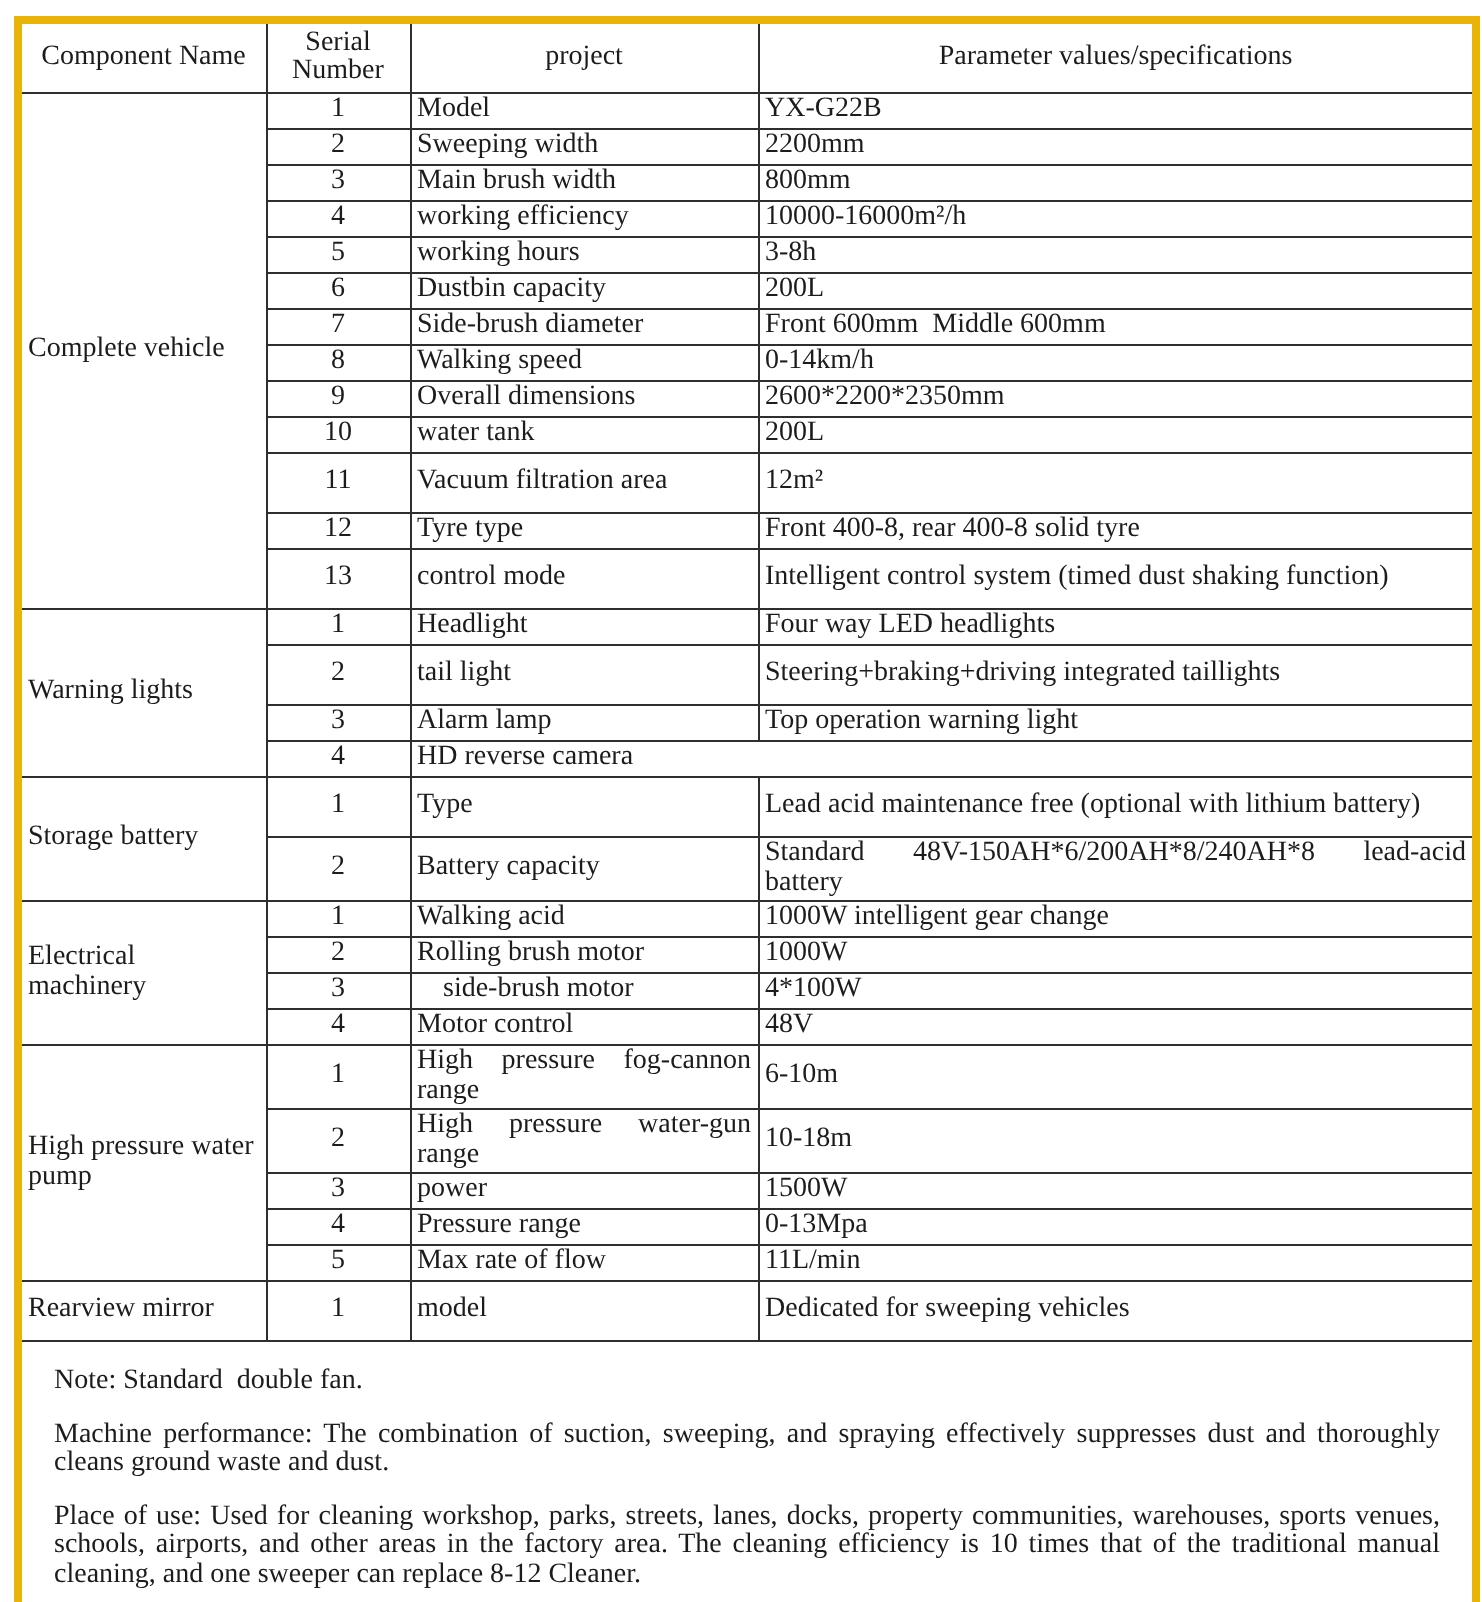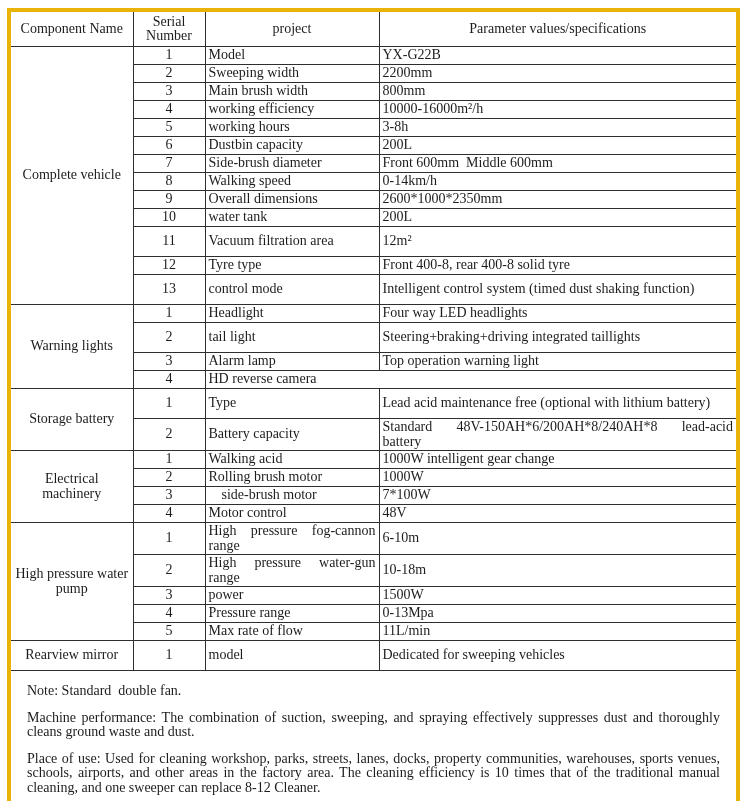--- a/index.html
+++ b/index.html
@@ -25,21 +25,21 @@
   th, td {
     border:1px solid #2e2e2e;
     font-size:14px;
     line-height:14.5px;
     padding:1px 3px;
     vertical-align:middle;
     overflow:hidden;
     font-weight:normal;
   }
   thead th { height:32px; text-align:center; }
-  td.comp   { text-align:center; }
+  td.comp   { text-align:left; }
   td.serial { text-align:center; }
   td.proj   { text-align:justify; }
   td.val    { text-align:justify; }
   td.proj.indent { padding-left:16px; }
   tr.single { height:18px; }
   tr.tall   { height:30px; }
   td.notes { padding:1px 4px 2px 4px; }
   td.notes p { margin:12px; text-align:justify; font-size:14px; line-height:14.5px; }
 </style>
 </head>
@@ -99,21 +99,21 @@
           <td class="val">Front 600mm&nbsp; Middle 600mm</td>
         </tr>
         <tr class="single">
           <td class="serial">8</td>
           <td class="proj">Walking speed</td>
           <td class="val">0-14km/h</td>
         </tr>
         <tr class="single">
           <td class="serial">9</td>
           <td class="proj">Overall dimensions</td>
-          <td class="val">2600*1000*2350mm</td>
+          <td class="val">2600*2200*2350mm</td>
         </tr>
         <tr class="single">
           <td class="serial">10</td>
           <td class="proj">water tank</td>
           <td class="val">200L</td>
         </tr>
         <tr class="tall">
           <td class="serial">11</td>
           <td class="proj">Vacuum filtration area</td>
           <td class="val">12m²</td>
@@ -166,21 +166,21 @@
           <td class="val">1000W intelligent gear change</td>
         </tr>
         <tr class="single">
           <td class="serial">2</td>
           <td class="proj">Rolling brush motor</td>
           <td class="val">1000W</td>
         </tr>
         <tr class="single">
           <td class="serial">3</td>
           <td class="proj indent">side-brush motor</td>
-          <td class="val">7*100W</td>
+          <td class="val">4*100W</td>
         </tr>
         <tr class="single">
           <td class="serial">4</td>
           <td class="proj">Motor control</td>
           <td class="val">48V</td>
         </tr>
         <tr class="tall">
           <td class="comp" rowspan="5">High pressure water pump</td>
           <td class="serial">1</td>
           <td class="proj">High pressure fog-cannon range</td>

